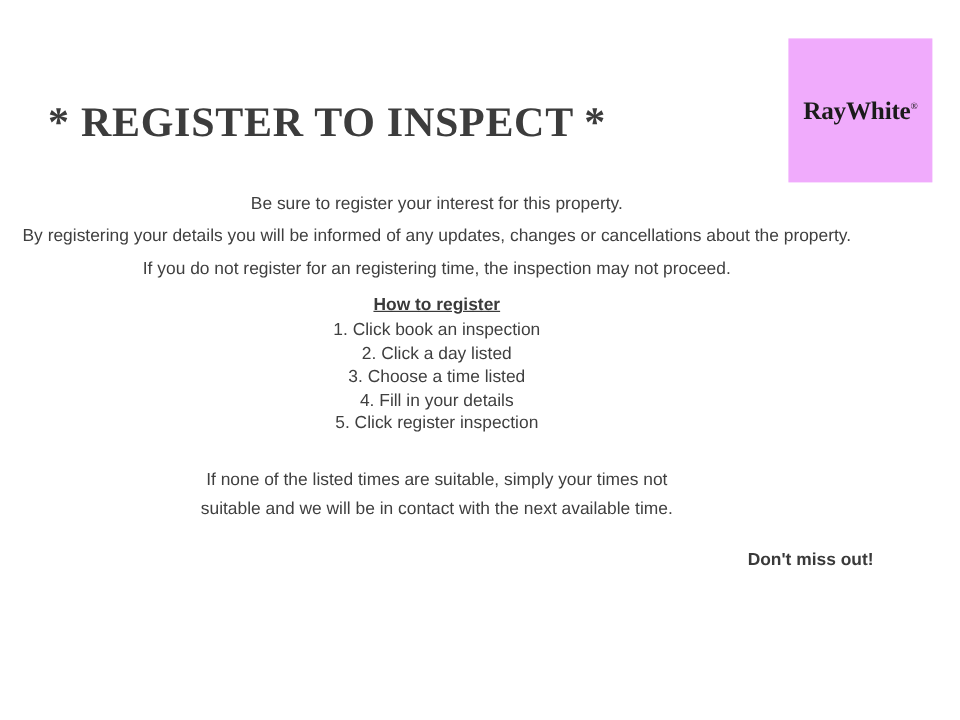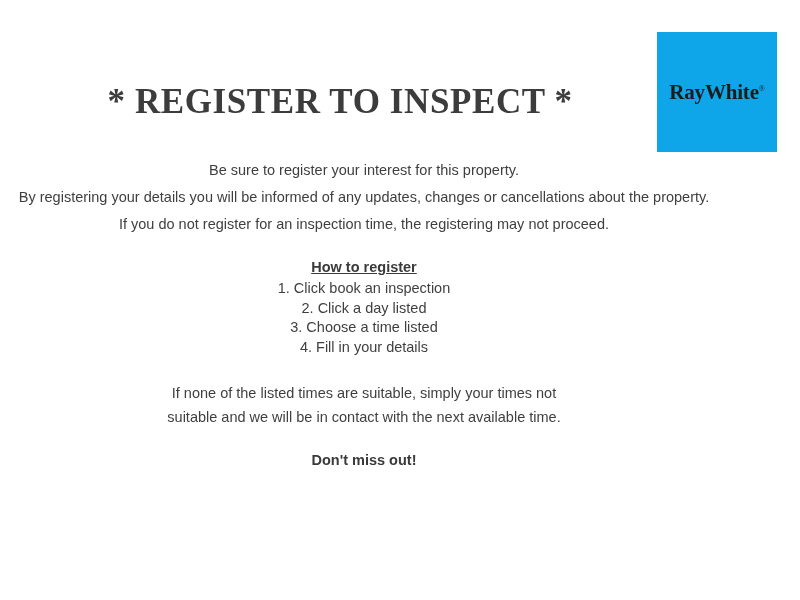--- a/index.html
+++ b/index.html
@@ -21,21 +21,21 @@
     box-sizing: border-box;
   }
 
   
   .logo-block {
     position: absolute;
     top: 32px;
     left: 657px;
     width: 120px;
     height: 120px;
-    background: #0ea5e9;
+    background: #f0abfc;
     display: flex;
     align-items: center;
     justify-content: center;
   }
   .logo-text {
     font-family: "Liberation Serif", serif;
     font-weight: bold;
     font-size: 21px;
     color: #1b1b1b;
     letter-spacing: -0.2px;
@@ -48,21 +48,21 @@
     vertical-align: super;
     font-weight: normal;
   }
 
   
   .headline {
     position: absolute;
     top: 82px;
     left: 40px;
     width: 600px;
-    text-align: center;
+    text-align: left;
     font-family: "Liberation Serif", serif;
     font-weight: bold;
     font-size: 35px;
     letter-spacing: 0.6px;
     color: #3c3c3c;
     white-space: nowrap;
   }
 
   
   .body-area {
@@ -73,21 +73,21 @@
     text-align: center;
   }
   .intro p {
     margin: 0 0 6px 0;
     font-size: 14.5px;
     line-height: 21px;
     color: #3f3f3f;
   }
 
   .howto {
-    margin-top: 24px;
+    margin-top: 11px;
   }
   .howto-title {
     font-size: 14.5px;
     font-weight: bold;
     text-decoration: underline;
     color: #3a3a3a;
     margin-bottom: 4px;
   }
   .steps {
     list-style: none;
@@ -105,20 +105,21 @@
   }
   .note p {
     margin: 0 0 4px 0;
     font-size: 14.5px;
     line-height: 20px;
     color: #3f3f3f;
   }
 
   .closing {
     margin-top: 25px;
+    text-align: right;
   }
   .closing-title {
     font-size: 14.5px;
     font-weight: bold;
     color: #3a3a3a;
     margin-bottom: 4px;
   }
   .closing-line {
     font-size: 14.5px;
     color: #3f3f3f;
@@ -133,30 +134,31 @@
     <div class="logo-text"><span class="ray">Ray</span><span class="white">White</span><span class="tm">®</span></div>
   </div>
 
   <div class="headline">* REGISTER TO INSPECT *</div>
 
   <div class="body-area">
 
     <div class="intro">
       <p>Be sure to register your interest for this property.</p>
       <p>By registering your details you will be informed of any updates, changes or cancellations about the property.</p>
-      <p>If you do not register for an inspection time, the registering may not proceed.</p>
+      <p>If you do not register for an registering time, the inspection may not proceed.</p>
     </div>
 
     <div class="howto">
       <div class="howto-title">How to register</div>
       <ul class="steps">
         <li>1.  Click book an inspection</li>
         <li>2.  Click a day listed</li>
         <li>3.  Choose a time listed</li>
         <li>4.  Fill in your details</li>
+        <li>5.  Click register inspection</li>
       </ul>
     </div>
 
     <div class="note">
       <p>If none of the listed times are suitable, simply your times not</p>
       <p>suitable and we will be in contact with the next available time.</p>
     </div>
 
     <div class="closing">
       <div class="closing-title">Don't miss out!</div>

